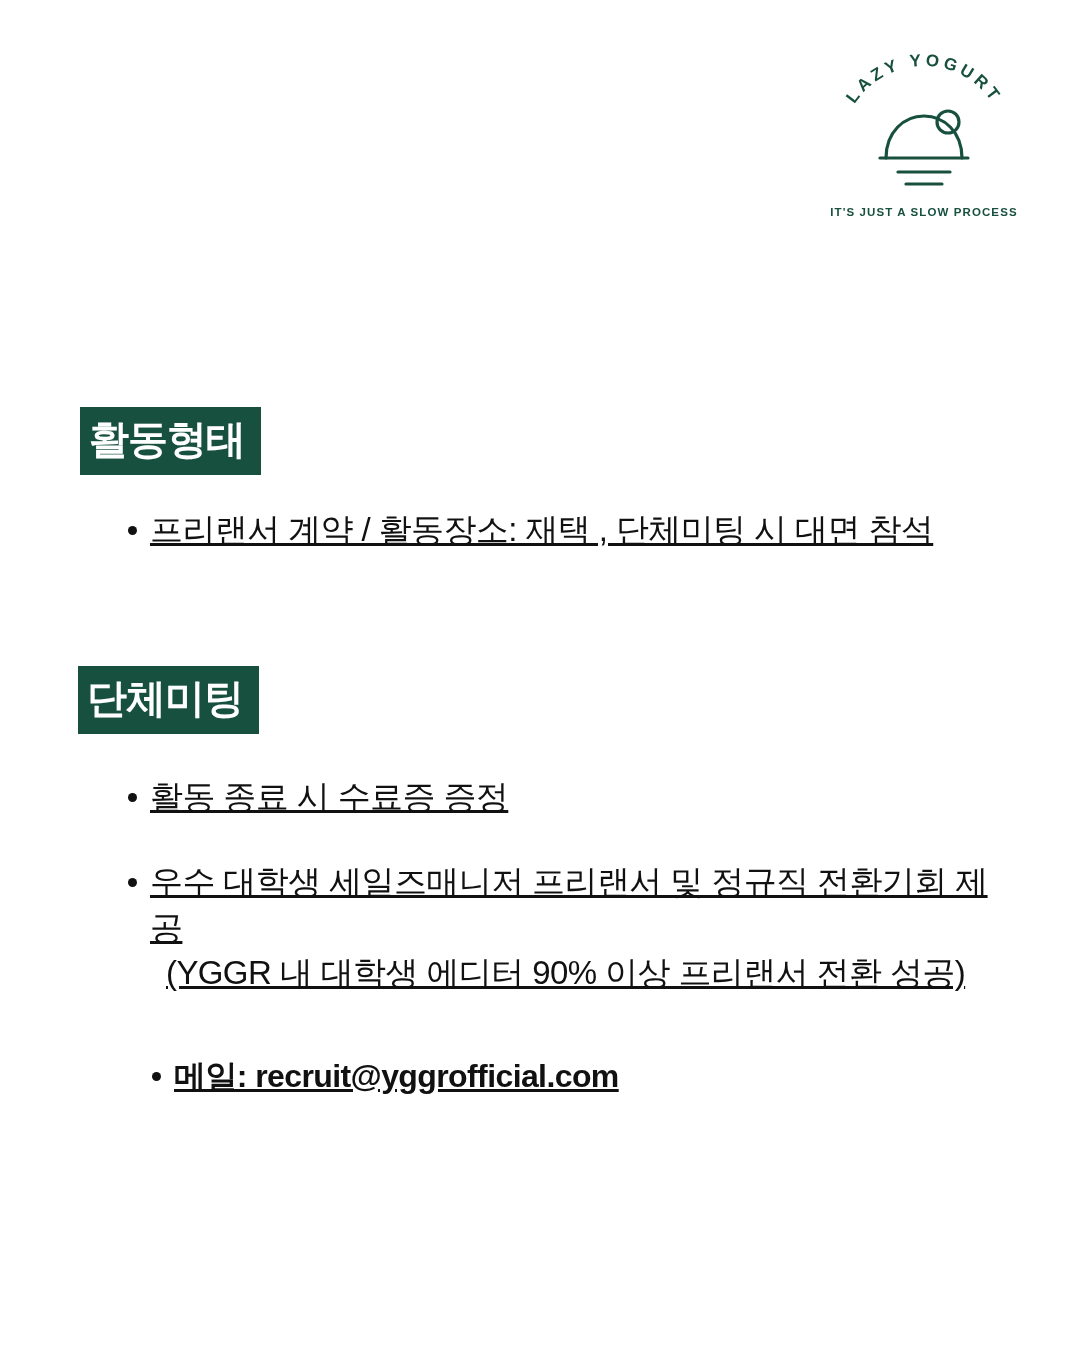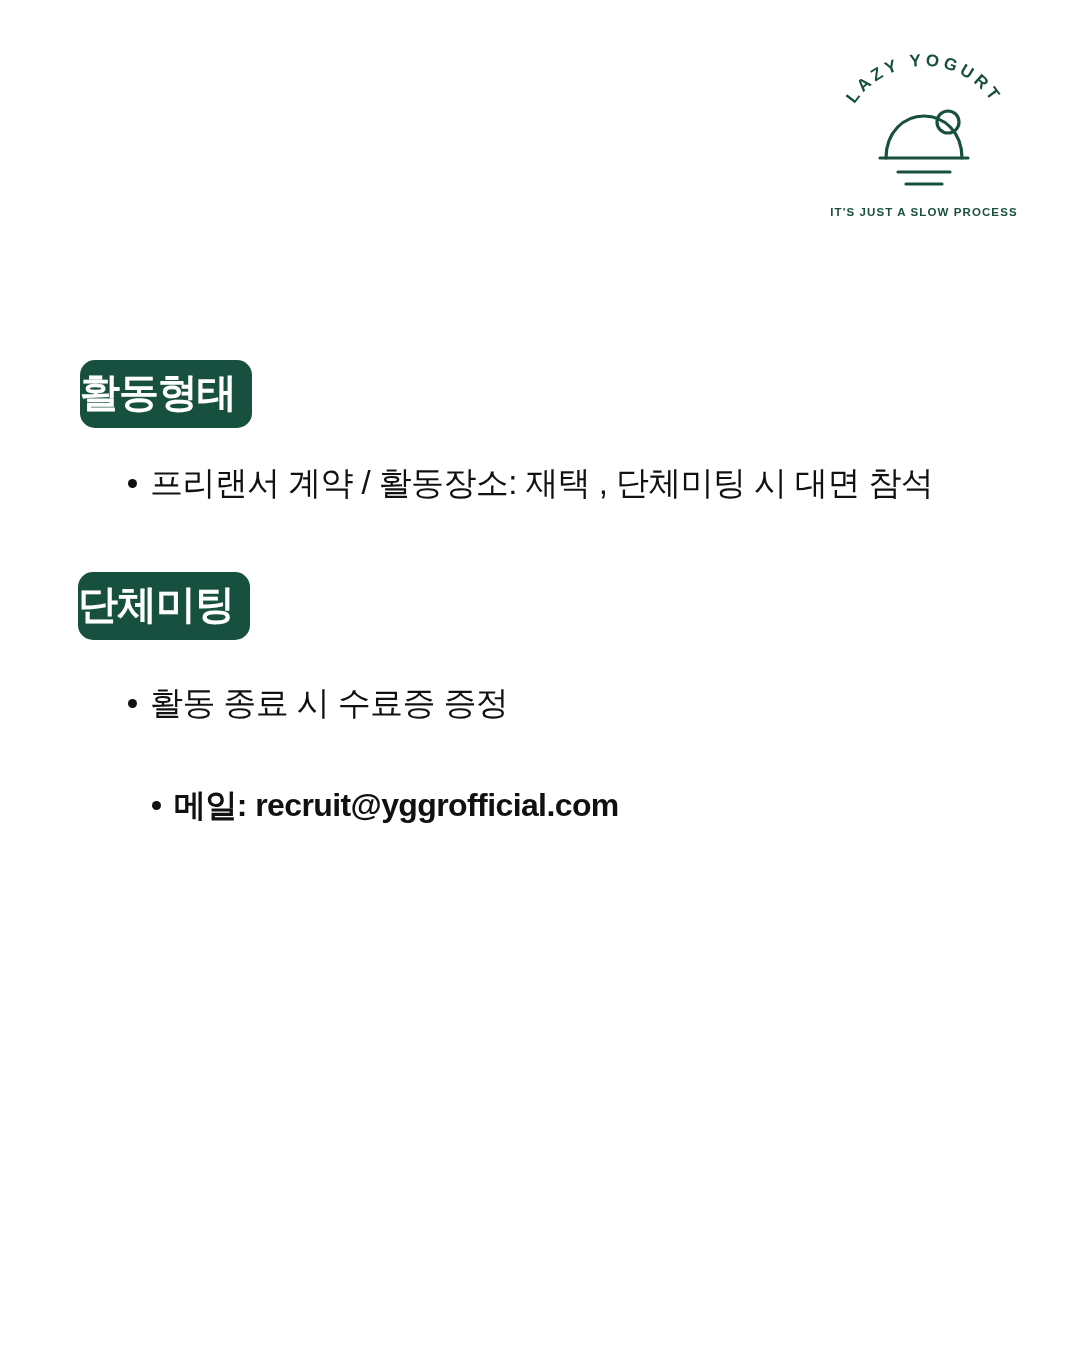--- a/index.html
+++ b/index.html
@@ -42,37 +42,39 @@
     margin-bottom: 6px;
   }
 
   .tag {
     display: inline-block;
     background: #18503f;
     color: #ffffff;
     font-size: 40px;
     font-weight: bold;
     line-height: 1;
-    padding: 12px 16px 16px 0;
-    border-radius: 15px;
+    padding: 12px 16px 16px 9px;
+    border-radius: 0;
     letter-spacing: -1px;
+    margin-top: 47px;
   }
 
   ul.bullets {
     list-style: none;
     margin: 0;
     padding: 0;
   }
   ul.bullets li {
     position: relative;
     padding-left: 48px;
     font-size: 33px;
     line-height: 1.38;
     color: #111111;
     letter-spacing: -0.6px;
+    text-decoration: underline;
   }
   ul.bullets li::before {
     content: "";
     position: absolute;
     left: 26px;
     top: 19px;
     width: 9px;
     height: 9px;
     background: #111111;
     border-radius: 50%;
@@ -135,20 +137,24 @@
       </li>
     </ul>
   </div>
 
   <div class="section sec-benefit">
     <div class="tag">단체미팅</div>
     <ul class="bullets">
       <li>
         <span>활동 종료 시 수료증 증정</span>
       </li>
+      <li>
+        <span>우수 대학생 세일즈매니저 프리랜서 및 정규직 전환기회 제공</span>
+        <span class="indent-line">(YGGR 내 대학생 에디터 90% 이상 프리랜서 전환 성공)</span>
+      </li>
     </ul>
   </div>
 
   <div class="section sec-contact">
     <ul class="bullets">
       <li>
         <span>메일: recruit@yggrofficial.com</span>
       </li>
     </ul>
   </div>

